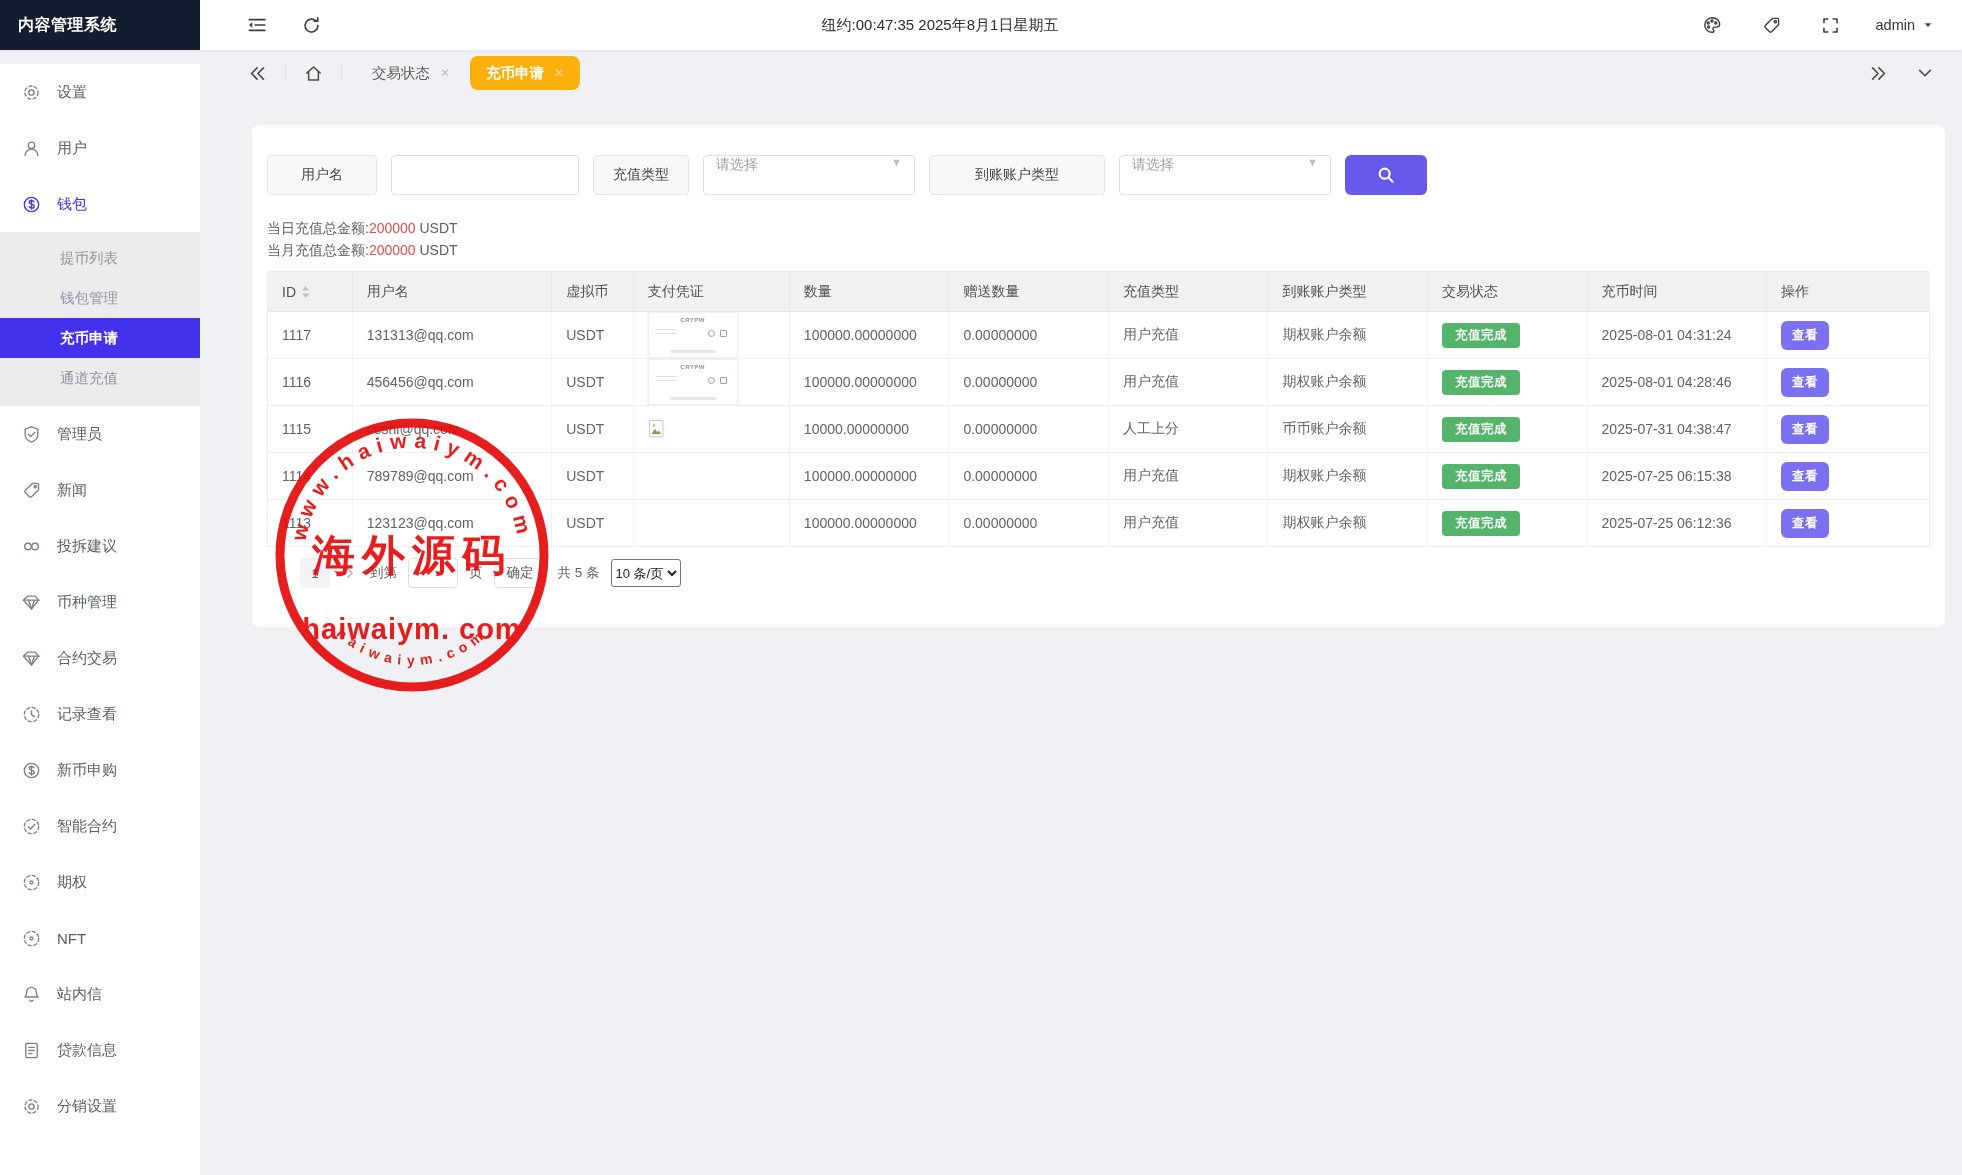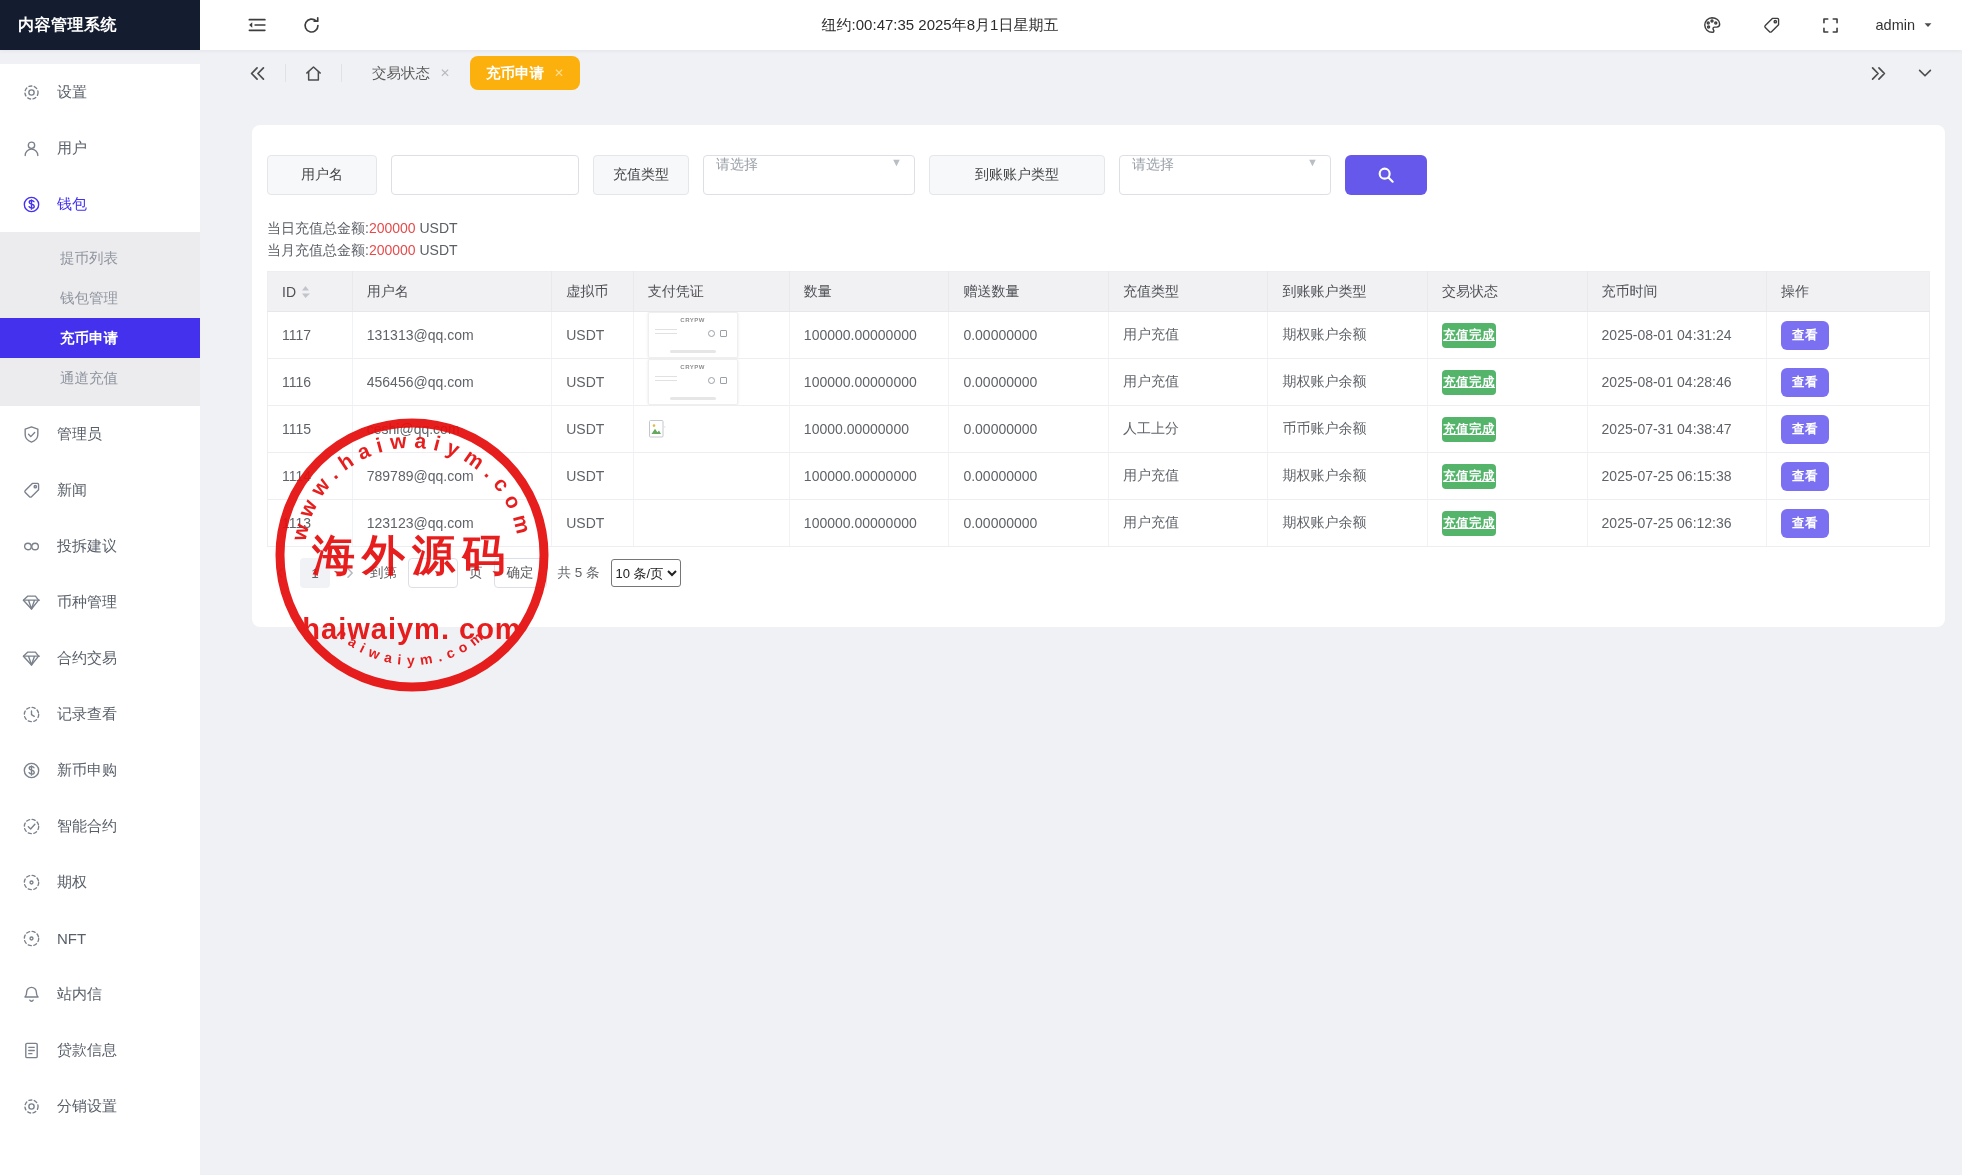--- a/index.html
+++ b/index.html
@@ -67,21 +67,21 @@
     border:1px solid #eceef2;}
   .grid th{background:#f1f1f4;font-weight:normal;color:#4f5155;font-size:14px;text-align:right;
     height:40px;padding:0 0 0 14px;border-bottom:1px solid #e7e7ea;border-right:1px solid #e9e9ec;box-sizing:border-box;}
   .grid th:last-child{border-right:none;}
   .grid td{height:47px;padding:0 0 0 14px;font-size:14px;color:#5f6368;
     border-bottom:1px solid #eceef2;border-right:1px solid #f1f2f5;box-sizing:border-box;overflow:hidden;white-space:nowrap;}
   .grid td:last-child{border-right:none;}
   .grid tr:last-child td{border-bottom:1px solid #eceef2;}
   .th-wrap{display:flex;align-items:center;gap:5px;}
   .badge-success{display:inline-block;background:#53b46a;color:#fff;font-size:12.5px;
-    font-weight:bold;padding:4px 1px;border-radius:4px;letter-spacing:.5px;text-decoration:underline;}
+    font-weight:bold;padding:4px 13px;border-radius:4px;letter-spacing:.5px;}
   .btn-view{background:#7b70f2;color:#fff;border:none;border-radius:6px;font-size:12.5px;
     font-weight:bold;padding:6px 11px;cursor:pointer;letter-spacing:.5px;font-family:inherit;}
   
   .thumb{width:88px;height:44px;background:#fff;border:1px solid #efefef;
     box-shadow:0 0 3px rgba(0,0,0,.10);position:relative;border-radius:2px;cursor:pointer;}
   .thumb .t-title{position:absolute;top:4px;left:0;right:0;text-align:center;
     font-size:6px;color:#8d8d8d;letter-spacing:.5px;font-weight:bold;}
   .thumb .t-lines{position:absolute;left:6px;top:16px;width:22px;height:8px;
     background:repeating-linear-gradient(#d9d9d9 0 1.5px,transparent 1.5px 4px);opacity:.8;}
   .thumb .t-dot{position:absolute;width:5px;height:5px;border:1px solid #9aa0a8;border-radius:50%;top:17px;}

